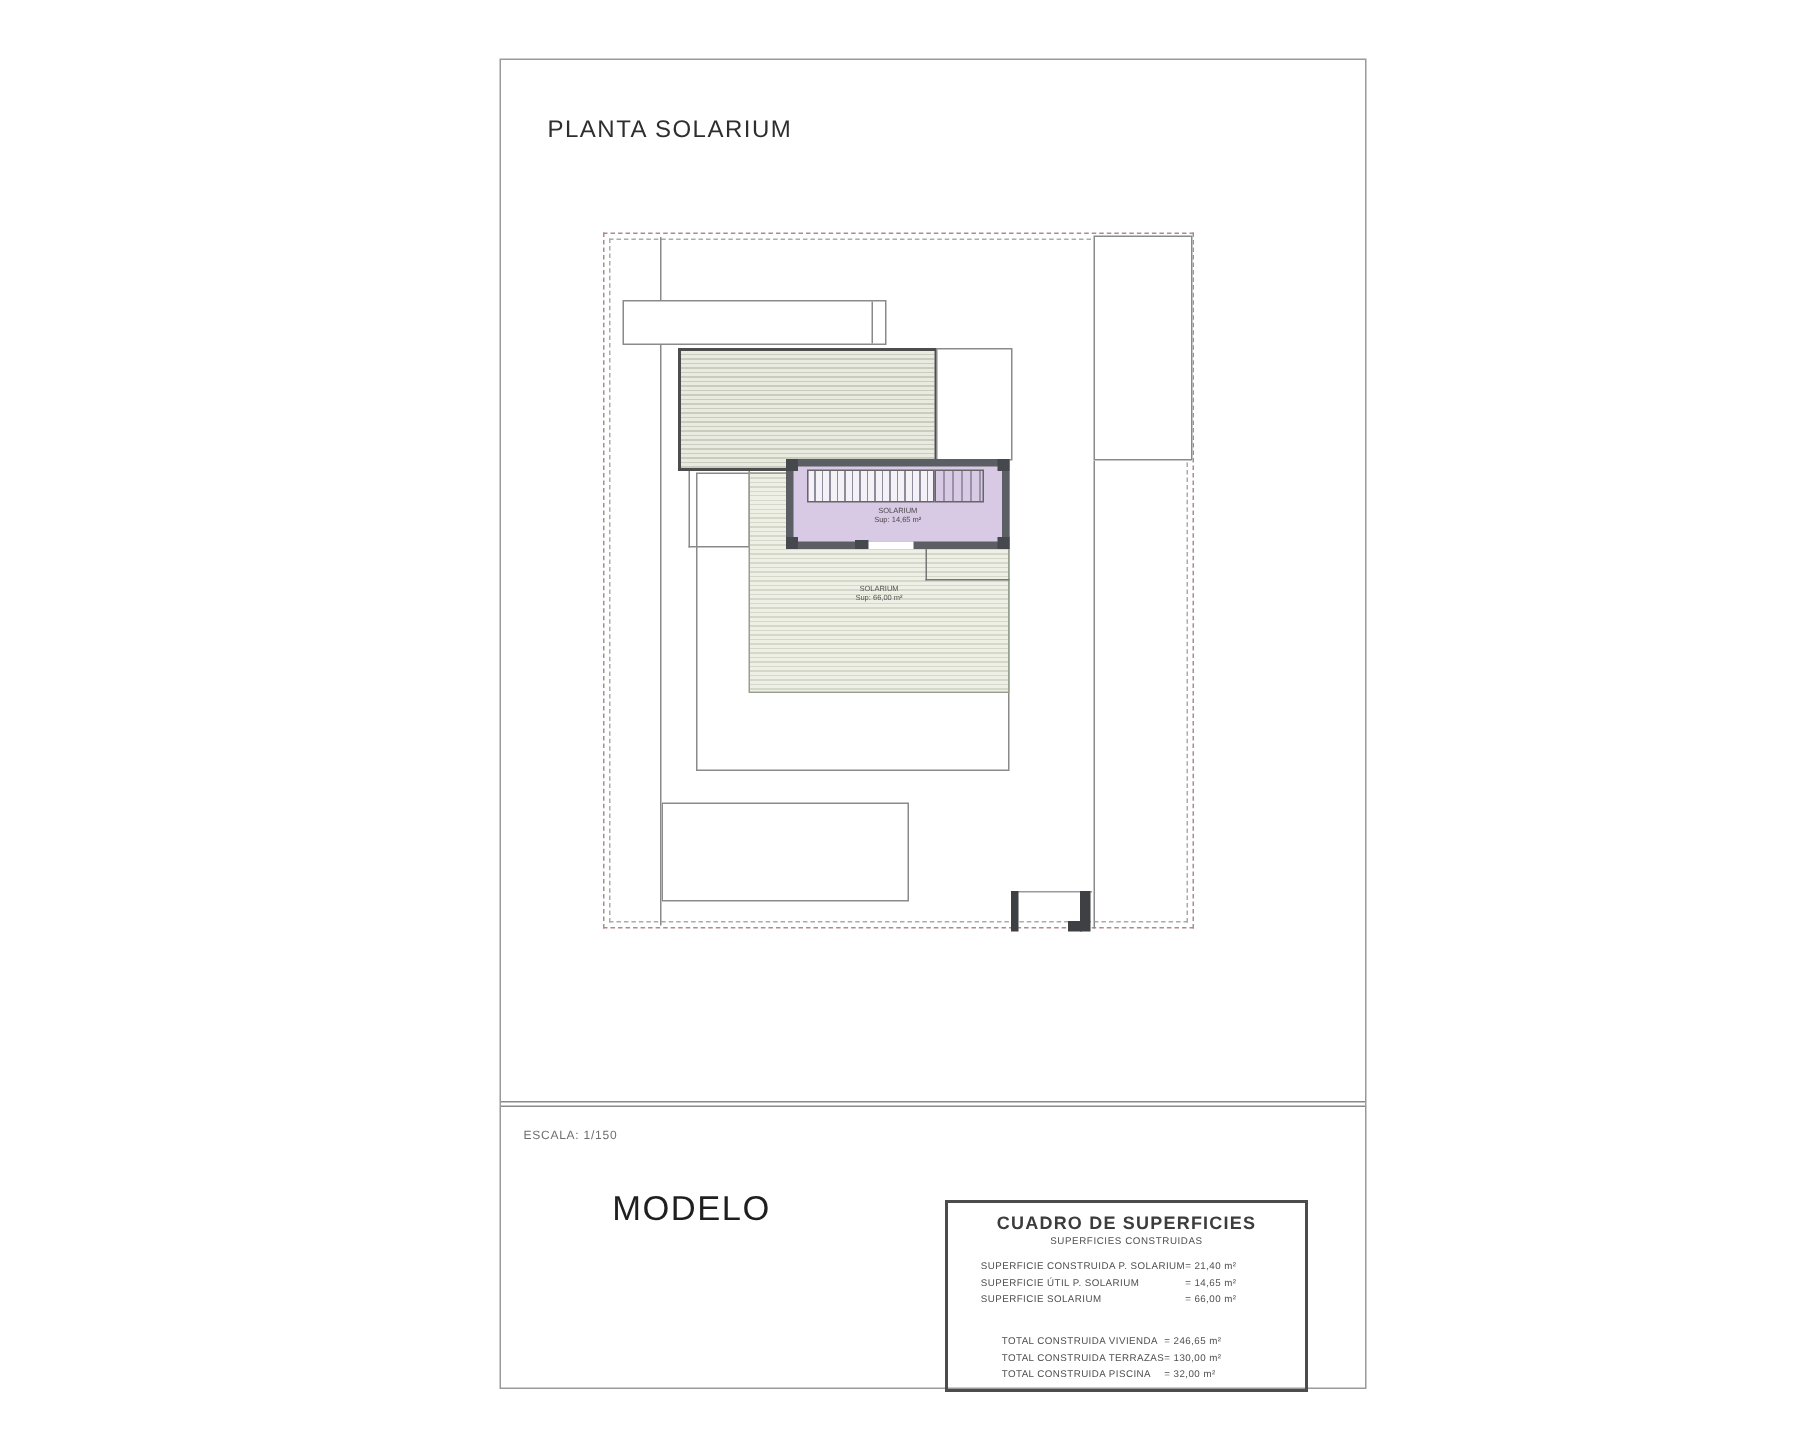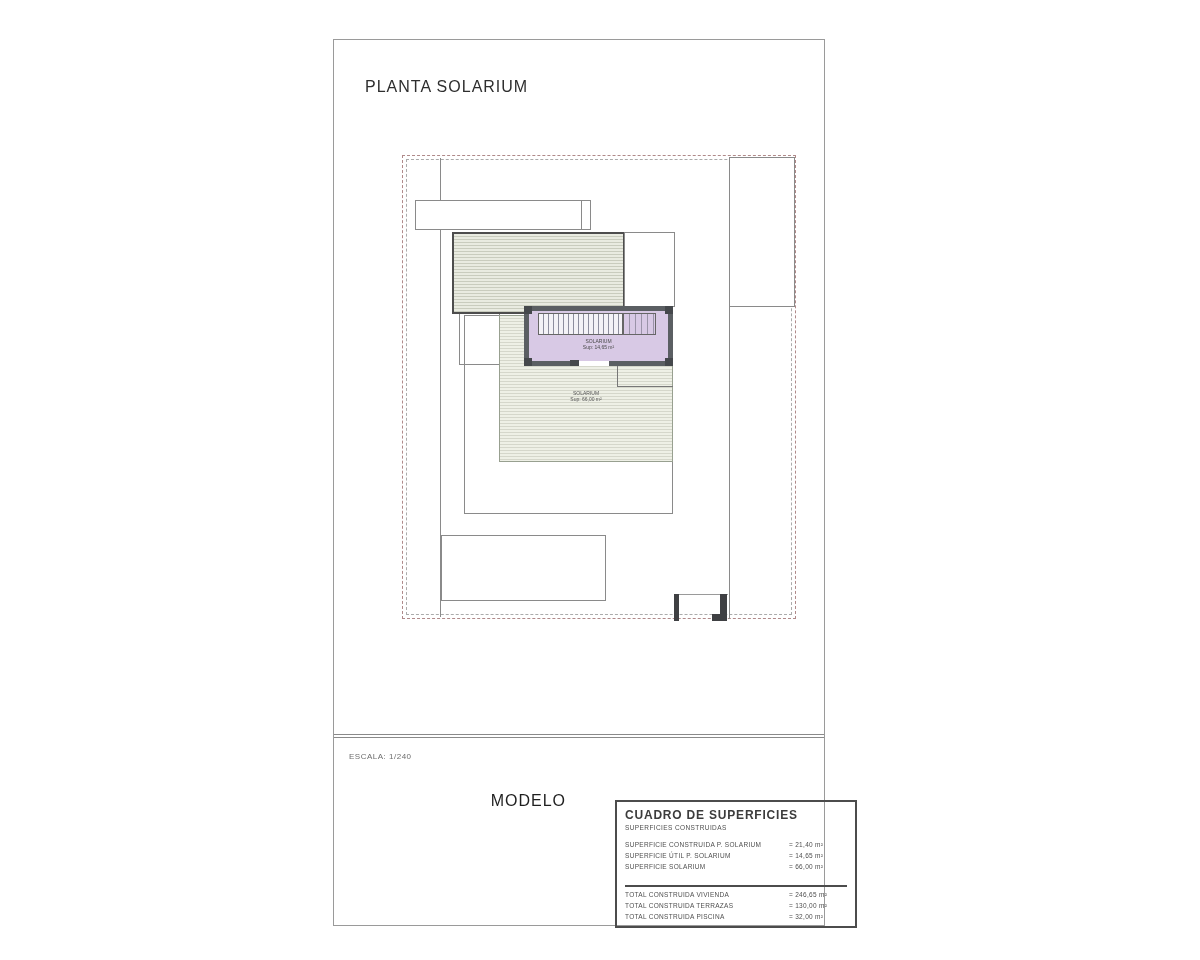--- a/index.html
+++ b/index.html
@@ -1,21 +1,21 @@
 <!DOCTYPE html>
 <html><head>
 <meta charset="utf-8">
 <style>
   * { box-sizing: border-box; margin: 0; padding: 0; }
   html,body { width:1200px; height:960px; background:#ffffff;
     font-family:"Liberation Sans", sans-serif; }
   body { position:relative; }
 
   
-  .sheet { position:absolute; left:333px; top:39px; width:492px; height:887px;
+  .sheet { position:absolute; left:333px; top:39px; width:578px; height:887px;
     border:1px solid #9a9a9a; background:#fff;padding-left:16px; }
 
   .sheet-title { position:absolute; left:31px; top:38px; font-size:16px;
     letter-spacing:1px; color:#2e2e2e; }
 
   
   .plan { position:absolute; left:68px; top:115px; width:394px; height:464px;
     border:1px dashed #b08a8a; }
   .plan-inner-dash { position:absolute; left:3px; top:3px; right:3px; bottom:3px;
     border:1px dashed #ababab; }
@@ -71,27 +71,27 @@
   .gate-foot  { position:absolute; left:309px; top:458px; width:9px; height:7px; background:#3f4043; }
 
   
   .separator { position:absolute; left:0; right:0; top:694px; height:4px;
     border-top:1px solid #8a8a8a; border-bottom:1px solid #8a8a8a; }
   .scale-label { position:absolute; left:15px; top:712px; font-size:8px;
     letter-spacing:0.5px; color:#6d6d6d; }
 
   .model-block { position:absolute; left:22px; top:752px; width:210px;
     text-align:center; color:#1f1f1f; }
-  .model-line1 { font-size:16px; letter-spacing:1px;text-align:right; }
+  .model-line1 { font-size:23px; letter-spacing:1px; }
   .model-line2 { font-size:25px; font-weight:bold; letter-spacing:1px; margin-top:6px; }
   .model-line3 { font-size:23px; letter-spacing:1px; margin-top:6px; }
 
-  .surf-table { position:absolute; left:281px; top:760px; width:242px; height:128px;
+  .surf-table { position:absolute; left:296px; top:760px; width:242px; height:128px;
     border:2px solid #4c4c4c; padding:6px 8px 4px 8px; display:flex;
-    flex-direction:column; color:#4f4f4f; }
+    flex-direction:column; color:#4f4f4f;align-items:center; }
   .surf-title { font-size:12px; font-weight:bold; letter-spacing:0.8px; color:#3c3c3c; }
   .surf-subtitle { font-size:6.5px; letter-spacing:0.4px; margin-top:2px; }
   .surf-rows { margin-top:8px; }
   .surf-row { display:flex; justify-content:space-between; font-size:6.5px;
     line-height:11px; letter-spacing:0.3px; }
   .surf-row .value { width:58px; text-align:left; }
   .surf-spacer { flex:1; }
   .surf-divider { border-top:2px solid #4c4c4c; margin-bottom:2px; }
 </style>
 </head>
@@ -145,21 +145,21 @@
     <div class="rect pool"></div>
 
     <div class="gate-top"></div>
     <div class="gate-post1"></div>
     <div class="gate-post2"></div>
     <div class="gate-foot"></div>
   </div>
 
   <div class="separator"></div>
 
-  <div class="scale-label">ESCALA: 1/240</div>
+  <div class="scale-label">ESCALA: 1/150</div>
 
   <div class="model-block">
     <div class="model-line1">MODELO</div>
   </div>
 
   <div class="surf-table">
     <div class="surf-title">CUADRO DE SUPERFICIES</div>
     <div class="surf-subtitle">SUPERFICIES CONSTRUIDAS</div>
 
     <div class="surf-rows">

